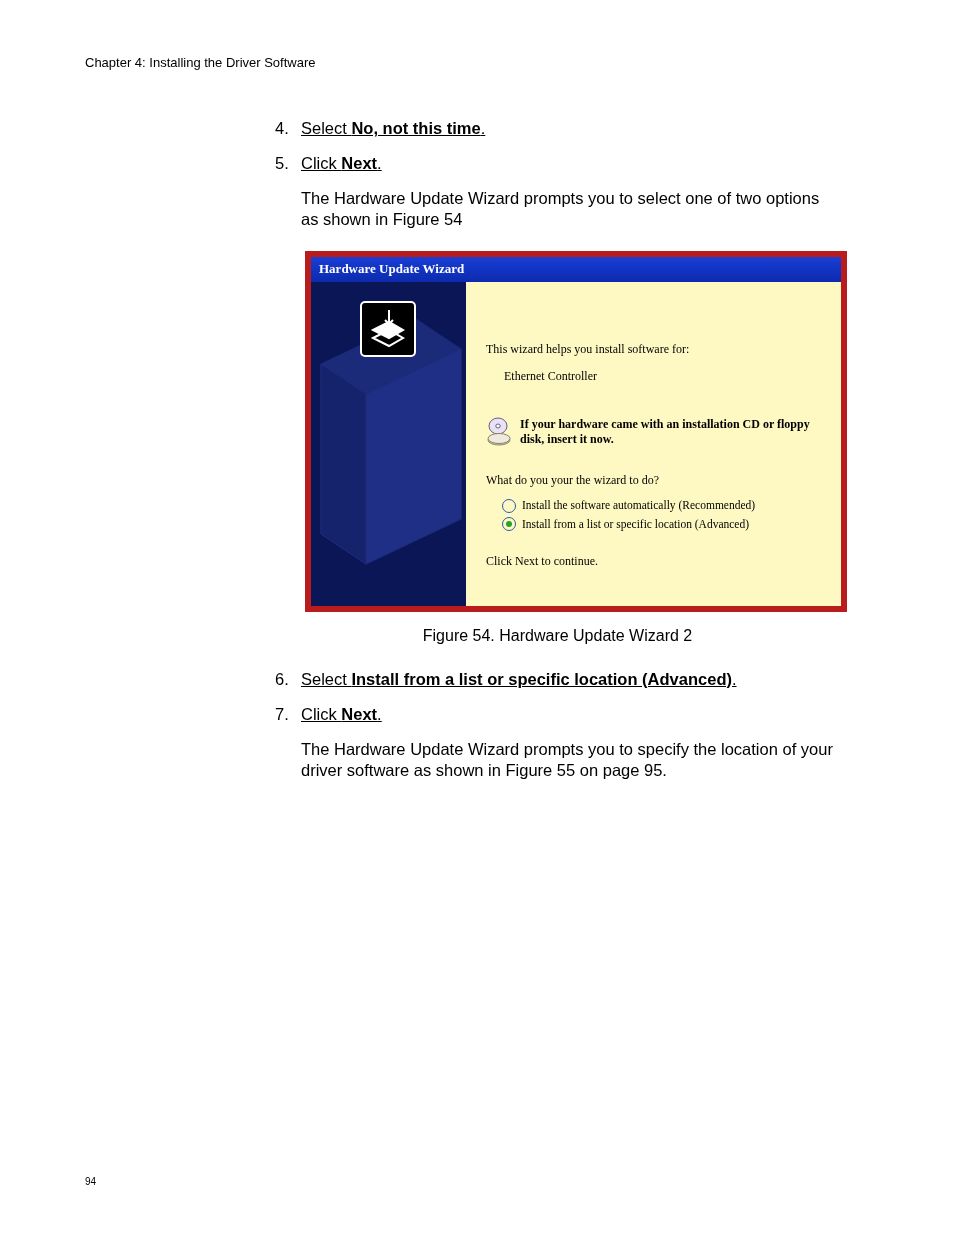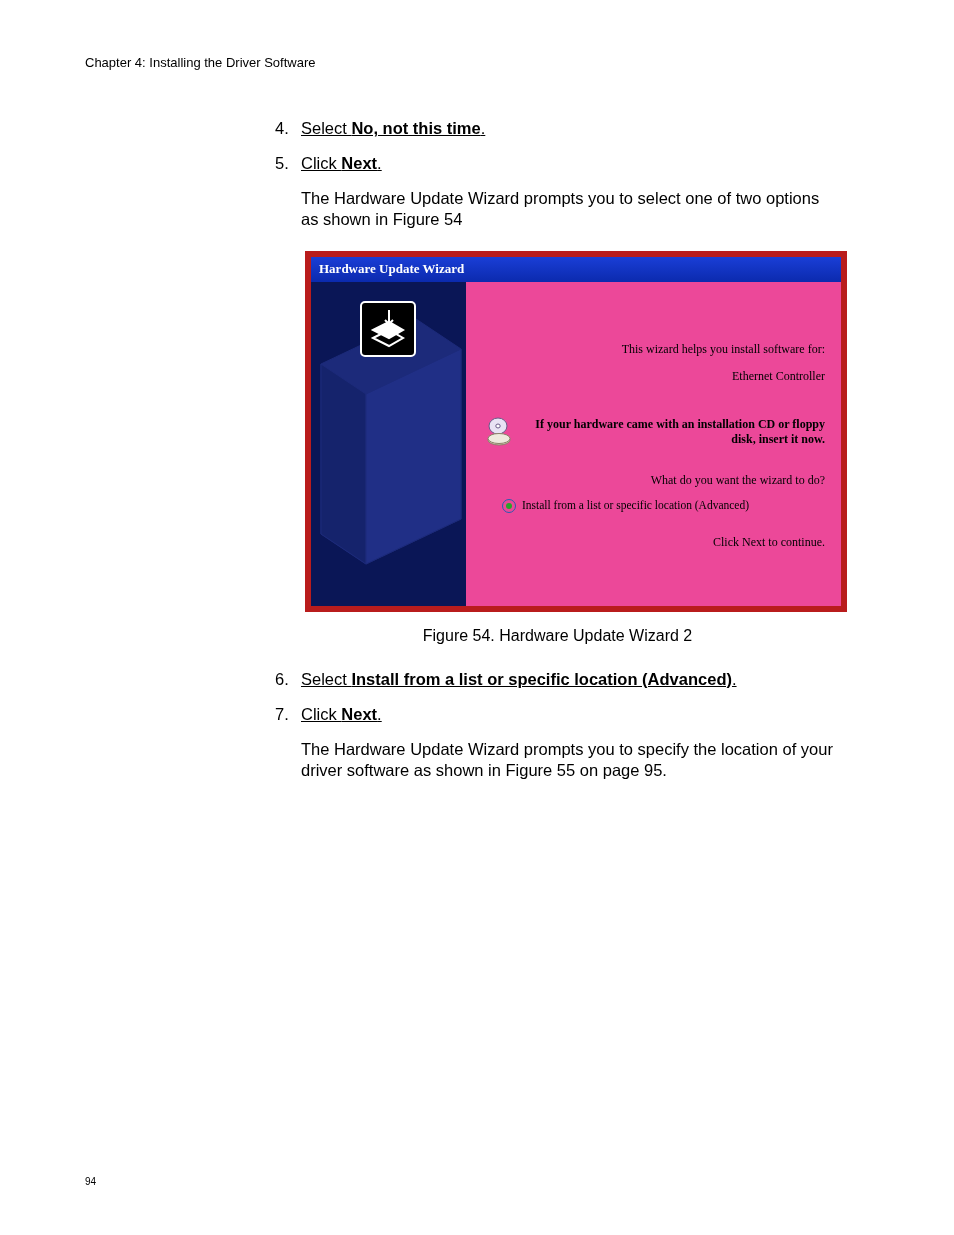--- a/index.html
+++ b/index.html
@@ -45,22 +45,21 @@
   }
   .wizard-title {
     background: linear-gradient(#1a3ed6, #0b2aae);
     color: #fff;
     font-weight: bold;
     padding: 4px 8px;
     font-size: 13px;
   }
   .wizard-body {
     display: flex;
-    background: #ec4899;
-    text-align: right;
+    background: #fef9c3;
   }
   .wizard-left {
     width: 155px;
     background: #0a1656;
     position: relative;
     padding: 12px 0 0 0;
     height: 312px;
     overflow: hidden;
   }
   .wizard-left svg { display:block; }
@@ -163,22 +162,26 @@
           <div class="cd-row">
             <svg width="26" height="30" viewBox="0 0 26 30">
               <ellipse cx="12" cy="9" rx="9" ry="8" fill="#e8e2f4" stroke="#6a5a88"></ellipse>
               <ellipse cx="12" cy="9" rx="2.2" ry="2" fill="#fff" stroke="#6a5a88"></ellipse>
               <ellipse cx="13" cy="23" rx="11" ry="5" fill="#d8d2c2" stroke="#8a8268"></ellipse>
               <ellipse cx="13" cy="21.5" rx="11" ry="5" fill="#eeeade" stroke="#8a8268"></ellipse>
             </svg>
             <div class="cd-text">If your hardware came with an installation CD or floppy disk, insert it now.</div>
           </div>
 
-          <div class="q-line">What do you want the wizard to do?</div>
-
+          <div class="q-line">What do you your the wizard to do?</div>
+
+          <div class="opt-row">
+            <span class="radio"></span>
+            <span>Install the software automatically (Recommended)</span>
+          </div>
           <div class="opt-row">
             <span class="radio sel"></span>
             <span>Install from a list or specific location (Advanced)</span>
           </div>
 
           <div class="click-next">Click Next to continue.</div>
         </div>
       </div>
     </div>
 

